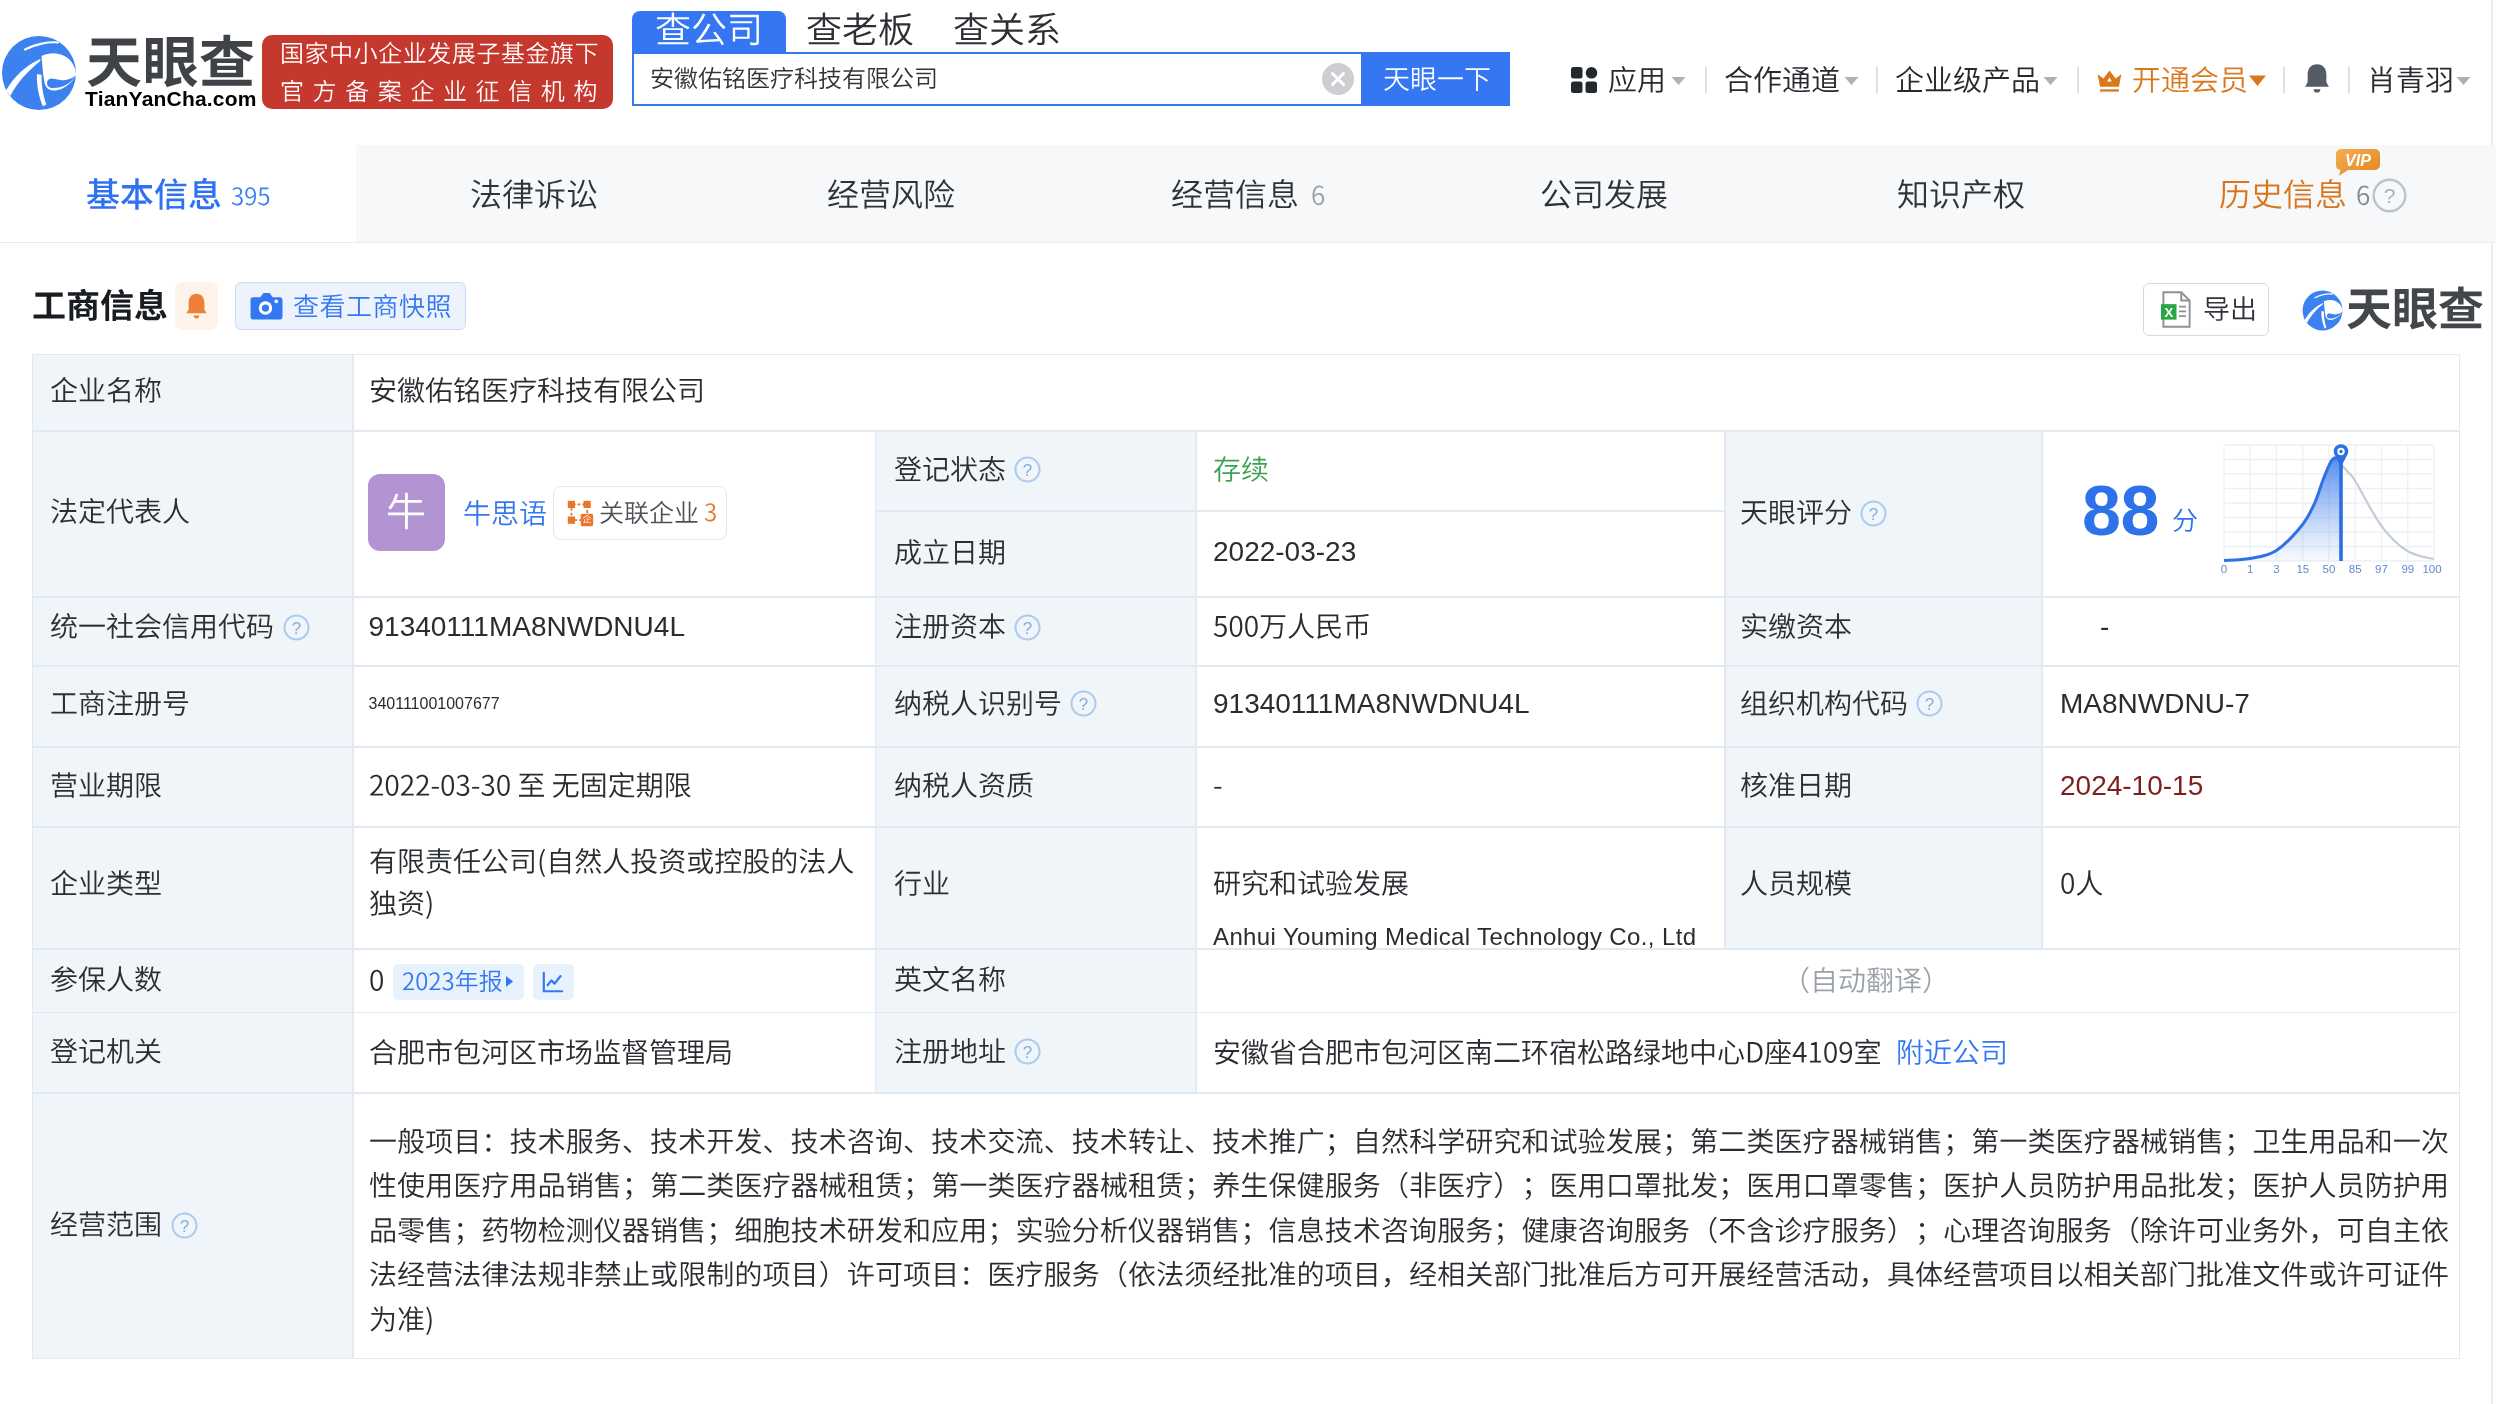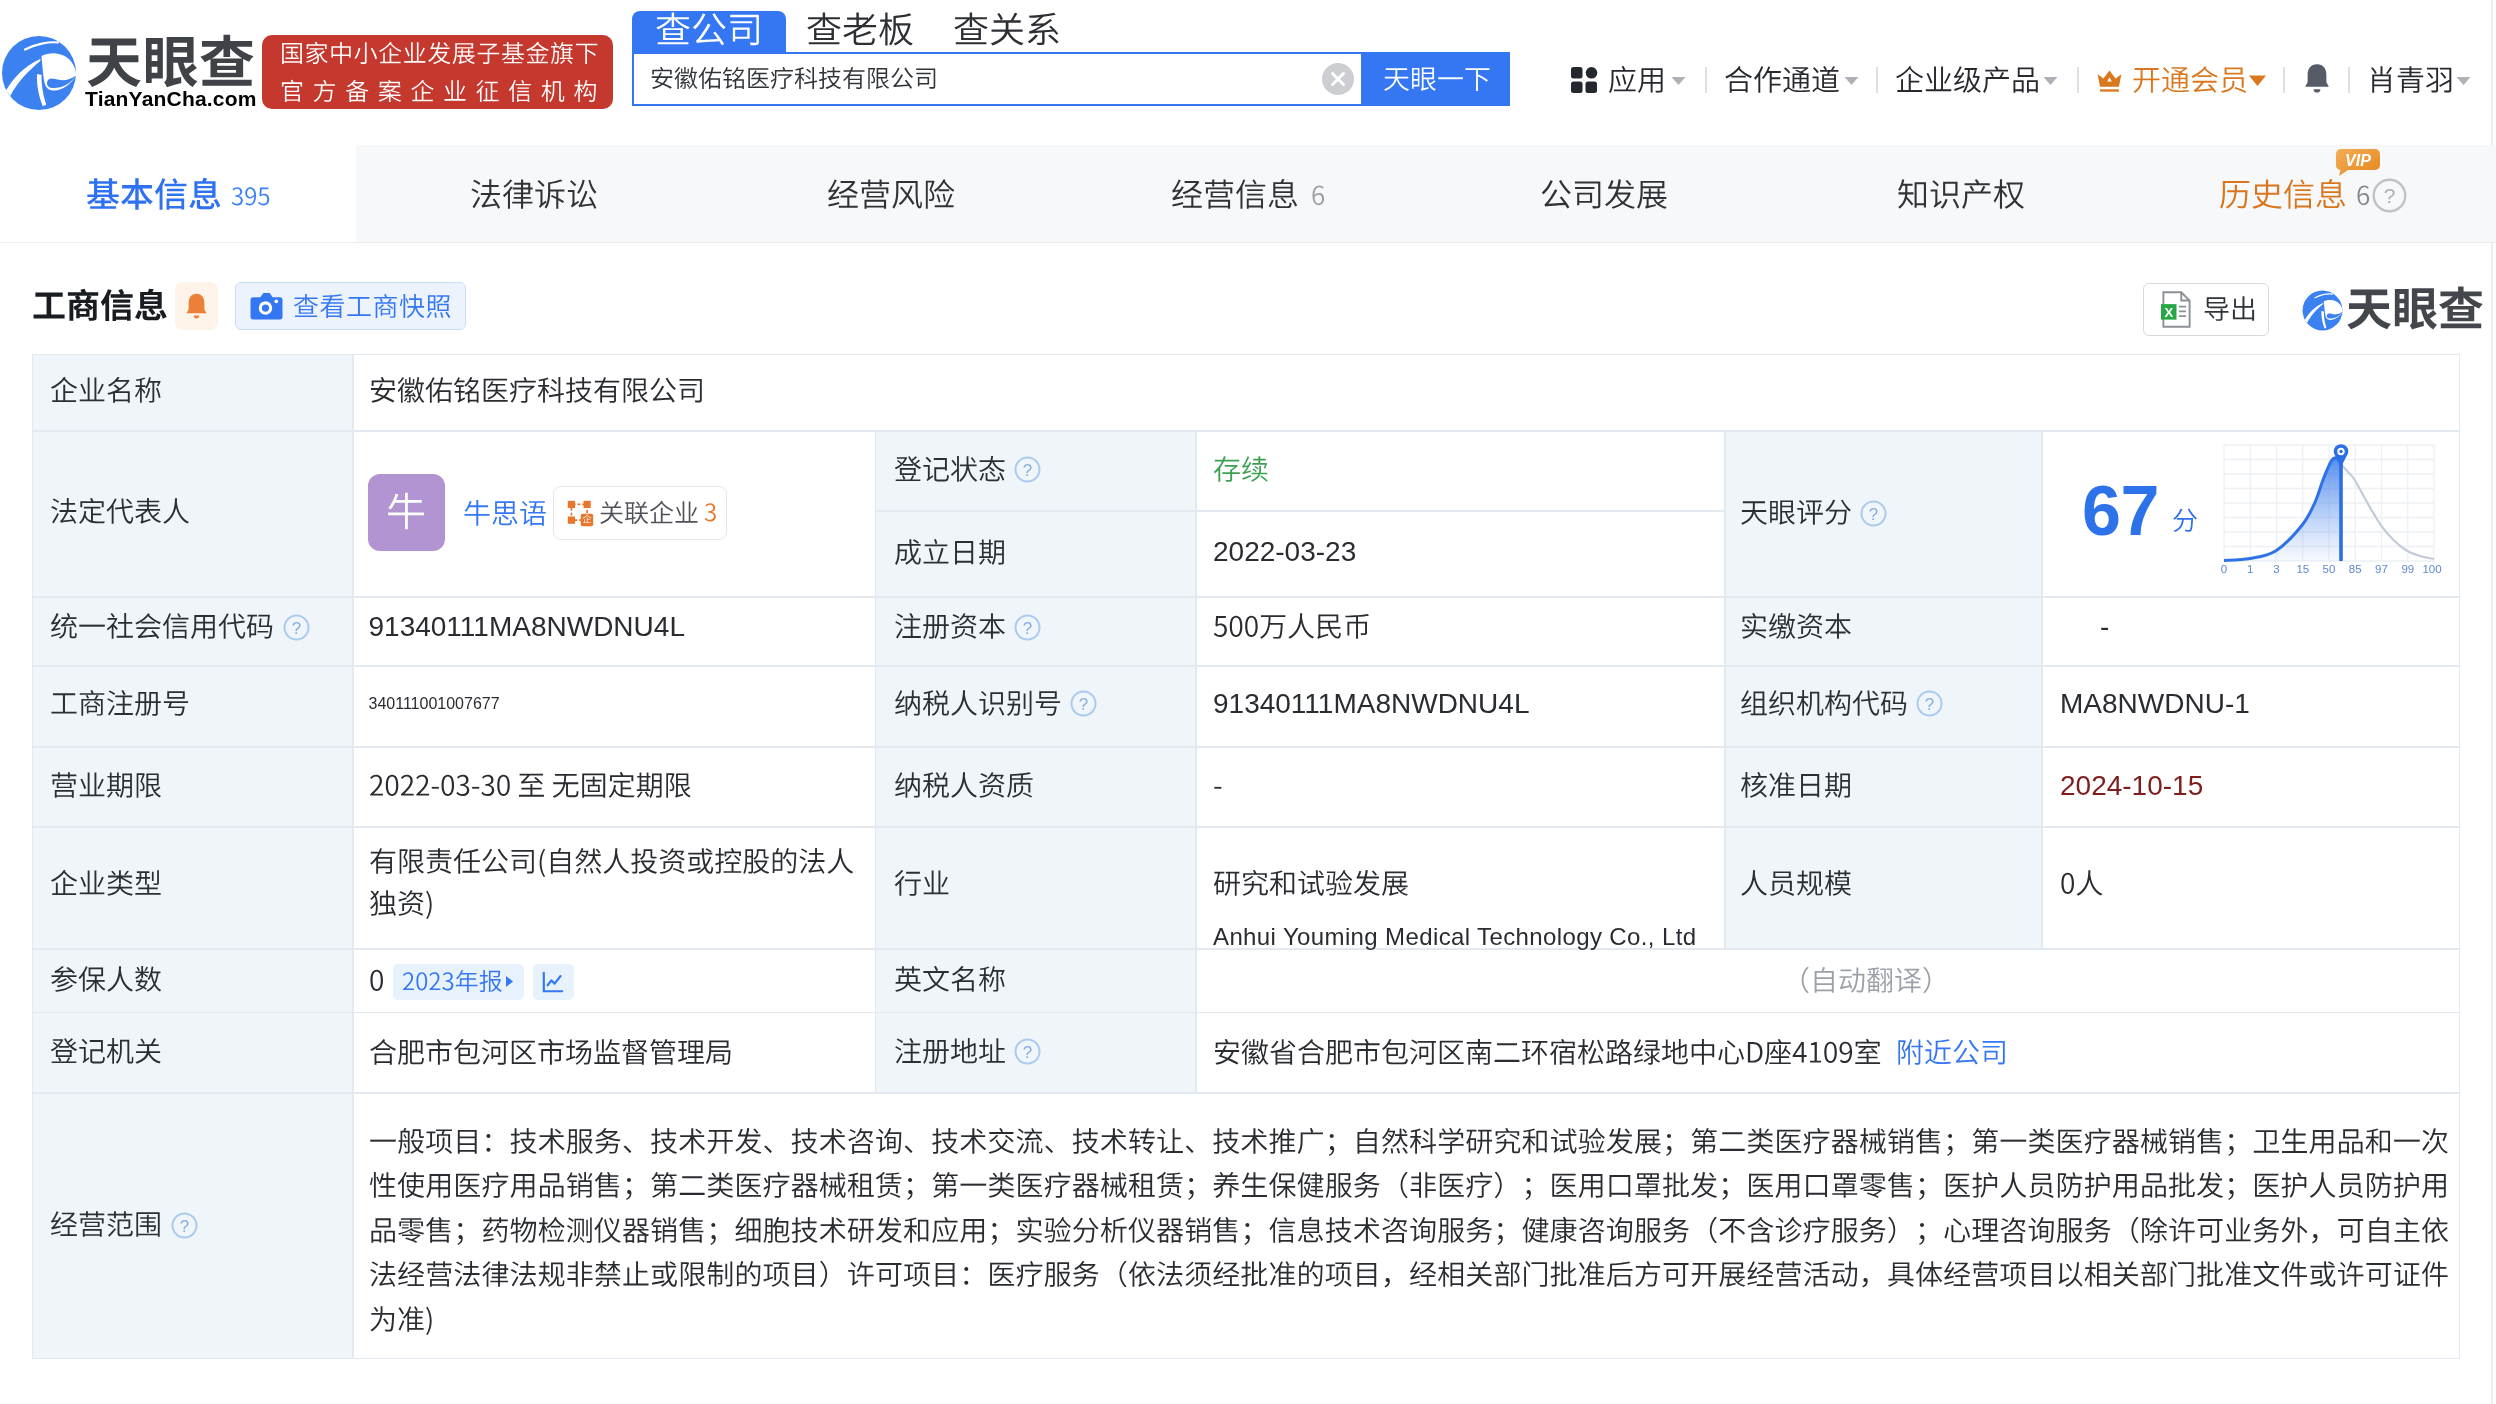--- a/index.html
+++ b/index.html
@@ -735,21 +735,21 @@
       <use href="#g41"></use>
       <use href="#g42" x="1000"></use>
       <use href="#g112" x="2000"></use>
       <use href="#g113" x="3000"></use>
     </g>
   </svg>
 <svg class="ab" style="left:1860px;top:500px" width="27" height="27">
     <circle cx="13.5" cy="13.5" r="12" fill="none" stroke="#abcbee" stroke-width="2"></circle>
     <text x="13.5" y="19.5" font-family="Liberation Sans" font-size="17" fill="#84aede" text-anchor="middle">?</text>
   </svg>
-<div class="ab" style="left:2082.0px;top:475.8px;font-size:70px;font-weight:bold;color:#2e72ea;line-height:70px;white-space:nowrap;letter-spacing:-0.50px">67</div>
+<div class="ab" style="left:2082.0px;top:475.8px;font-size:70px;font-weight:bold;color:#2e72ea;line-height:70px;white-space:nowrap;letter-spacing:-0.50px">88</div>
 <svg class="ab" style="left:2172.0px;top:507.1px" width="29" height="32">
     <g fill="#2e72ea" transform="translate(0,22.9) scale(0.026,-0.026)">
       <use href="#g113"></use>
     </g>
   </svg>
 <svg class="ab" style="left:2218px;top:438px" width="234" height="150" viewBox="0 0 234 150">
 <defs>
       <linearGradient id="sg" x1="0" y1="0" x2="0" y2="1">
         <stop offset="0" stop-color="#4b87ee" stop-opacity="0.95"></stop>
         <stop offset="1" stop-color="#7aa7f2" stop-opacity="0.06"></stop>
@@ -876,21 +876,21 @@
       <use href="#g22" x="2000"></use>
       <use href="#g23" x="3000"></use>
       <use href="#g95" x="4000"></use>
       <use href="#g116" x="5000"></use>
     </g>
   </svg>
 <svg class="ab" style="left:1916px;top:690px" width="27" height="27">
     <circle cx="13.5" cy="13.5" r="12" fill="none" stroke="#abcbee" stroke-width="2"></circle>
     <text x="13.5" y="19.5" font-family="Liberation Sans" font-size="17" fill="#84aede" text-anchor="middle">?</text>
   </svg>
-<div class="ab" style="left:2060.0px;top:689.9px;font-size:28px;font-weight:normal;color:#292c30;line-height:28px;white-space:nowrap">MA8NWDNU-1</div>
+<div class="ab" style="left:2060.0px;top:689.9px;font-size:28px;font-weight:normal;color:#292c30;line-height:28px;white-space:nowrap">MA8NWDNU-7</div>
 <svg class="ab" style="left:50.0px;top:771.0px" width="115" height="34">
     <g fill="#2b2e33" transform="translate(0,24.6) scale(0.028,-0.028)">
       <use href="#g71"></use>
       <use href="#g8" x="1000"></use>
       <use href="#g111" x="2000"></use>
       <use href="#g40" x="3000"></use>
     </g>
   </svg>
 <svg class="ab" style="left:368.5px;top:771.0px" width="326" height="34">
     <g fill="#292c30" transform="translate(0,24.6) scale(0.028,-0.028)">

